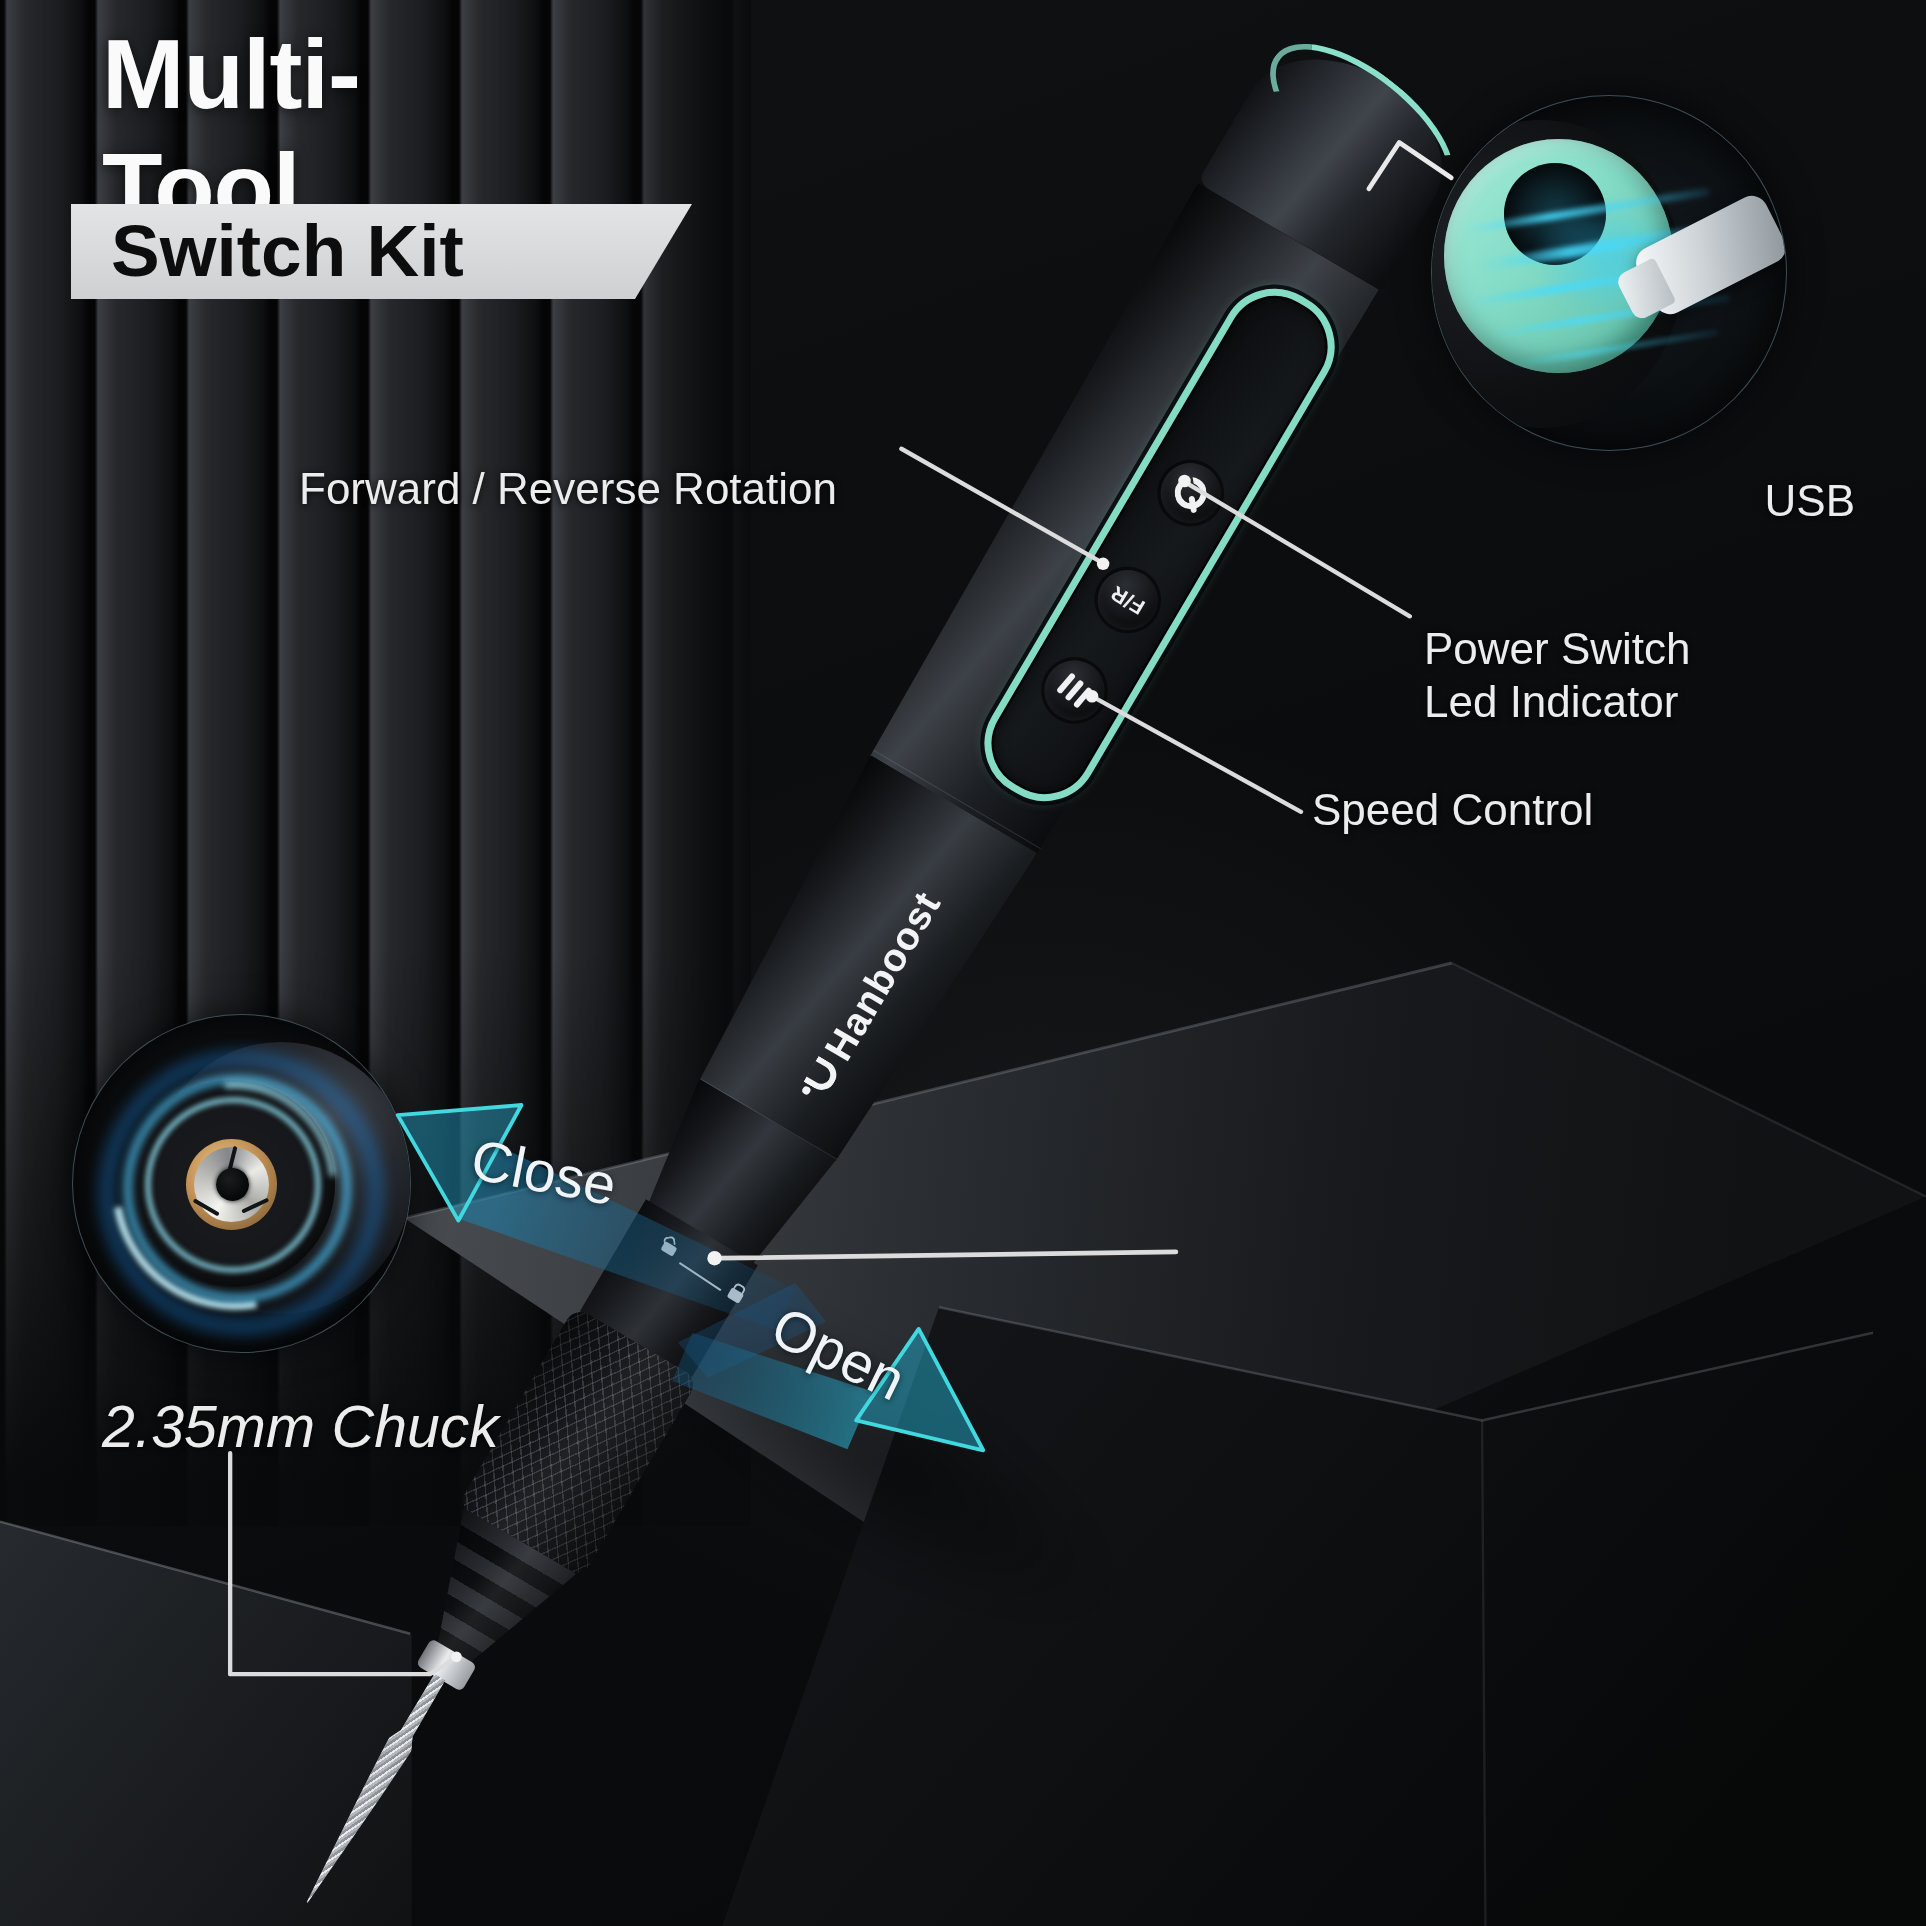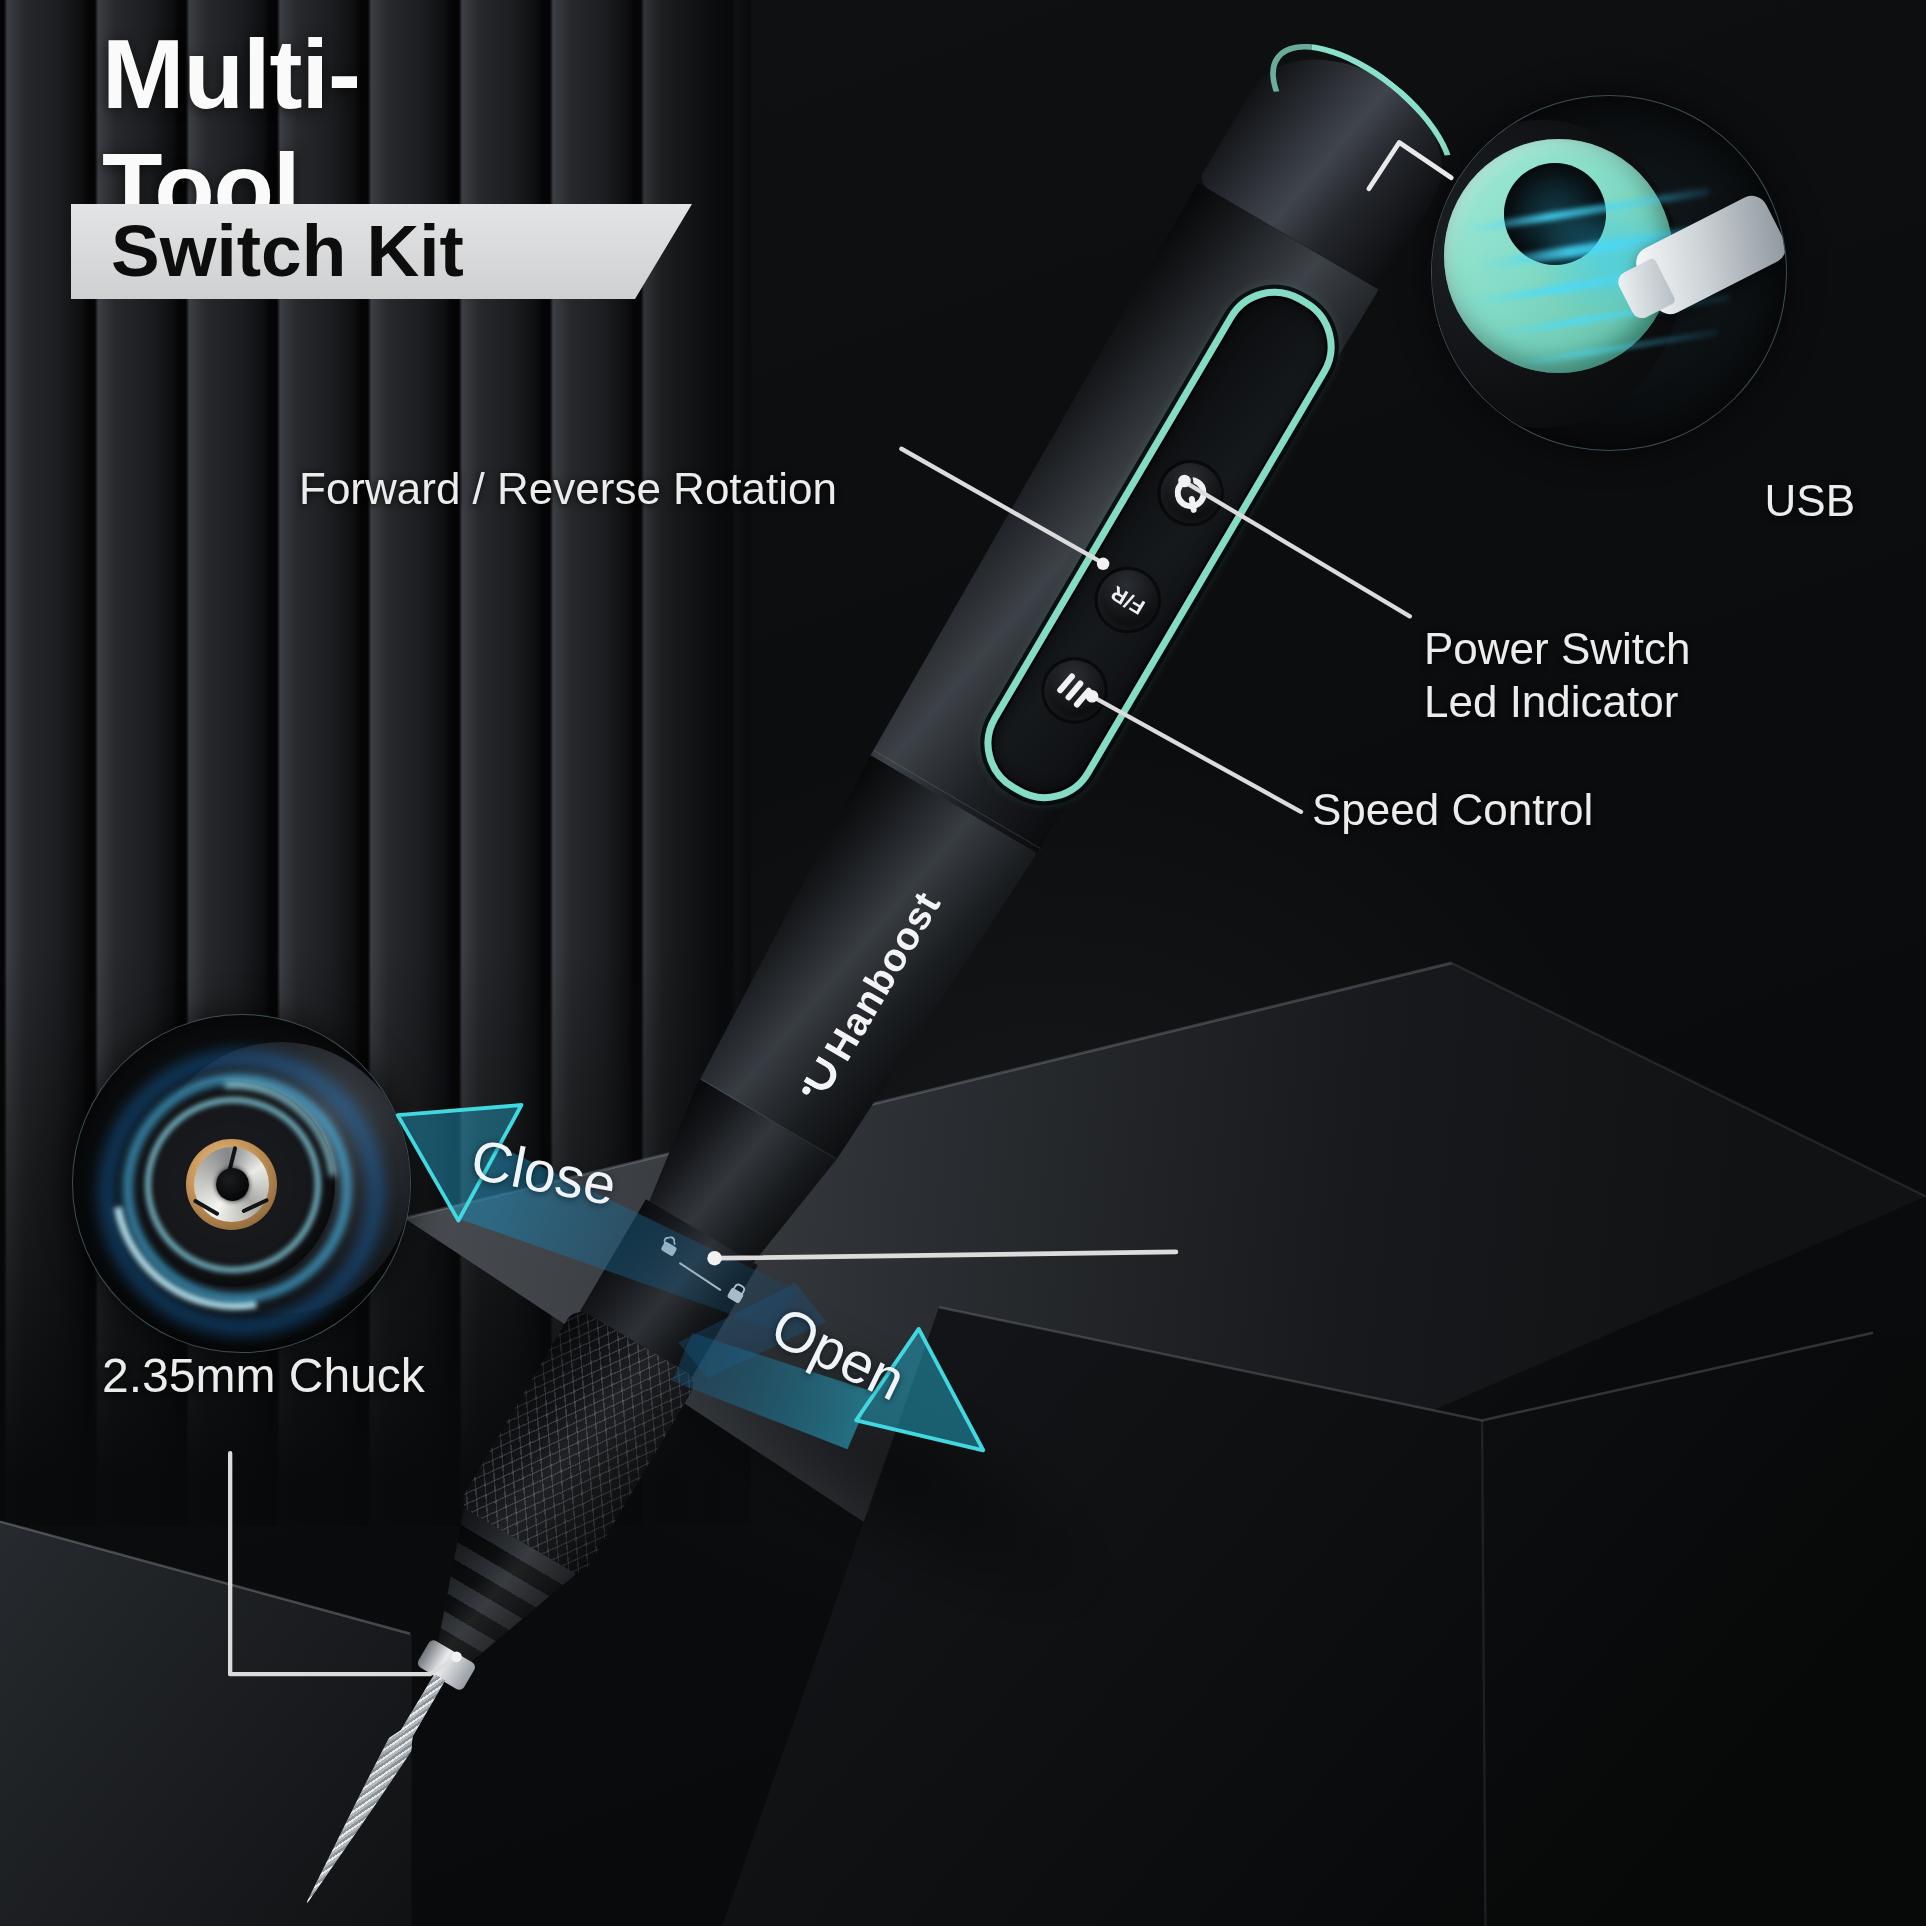--- a/index.html
+++ b/index.html
@@ -319,21 +319,21 @@
   <div class="lbl two right" style="left:1542px;top:445px;width:313px;">
     <div>USB</div>
   </div>
 
   <div class="lbl two" style="left:1424px;top:593px;">
     <div>Power Switch</div>
     <div>Led Indicator</div>
   </div>
 
   <div class="lbl" style="left:1312px;top:785px;text-align:center;">Speed Control</div>
-  <div class="lbl" style="left:102px;top:1348px;font-size:48px;">2.35mm Chuck</div>
+  <div class="lbl" style="left:102px;top:1393px;font-size:59px;font-style:italic;">2.35mm Chuck</div>
 
   <div class="arrow-word" style="left:471px;top:1139px;transform:rotate(11deg);">Close</div>
   <div class="arrow-word" style="left:769px;top:1320px;transform:rotate(26deg);">Open</div>
 
   <div class="title-block">
     <div class="title-line1">Multi-Tool</div>
     <div class="title-badge">
       <span>Switch Kit</span>
     </div>
   </div>

